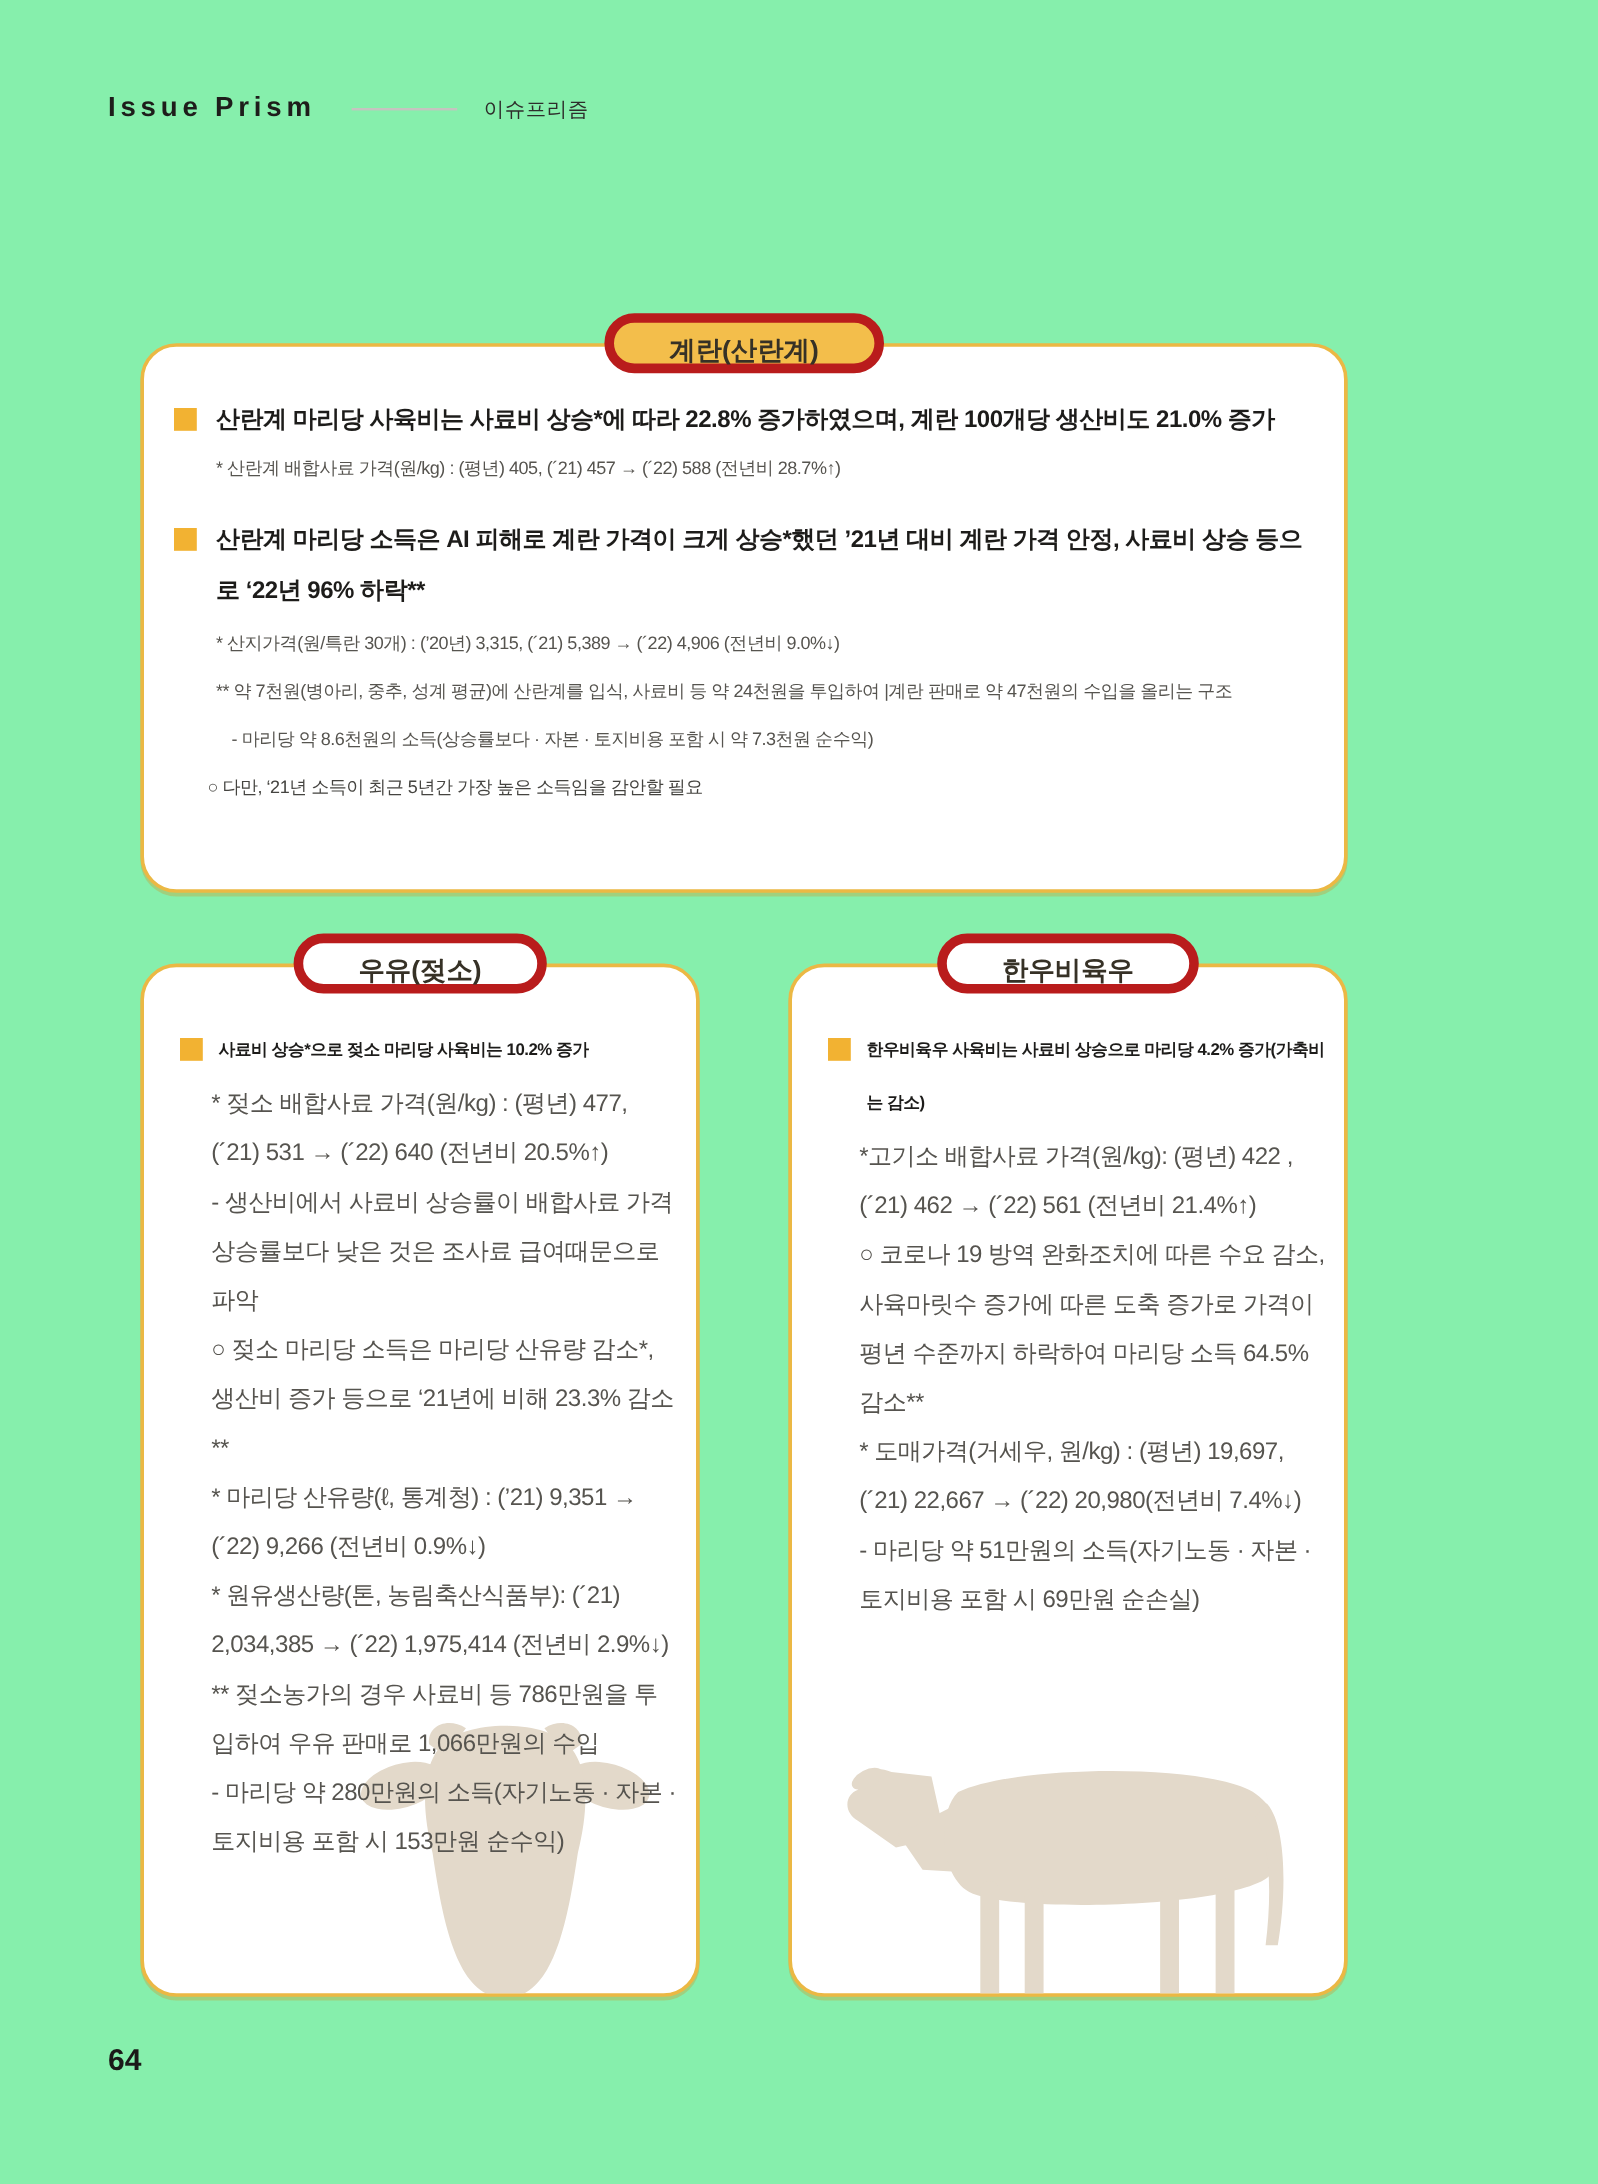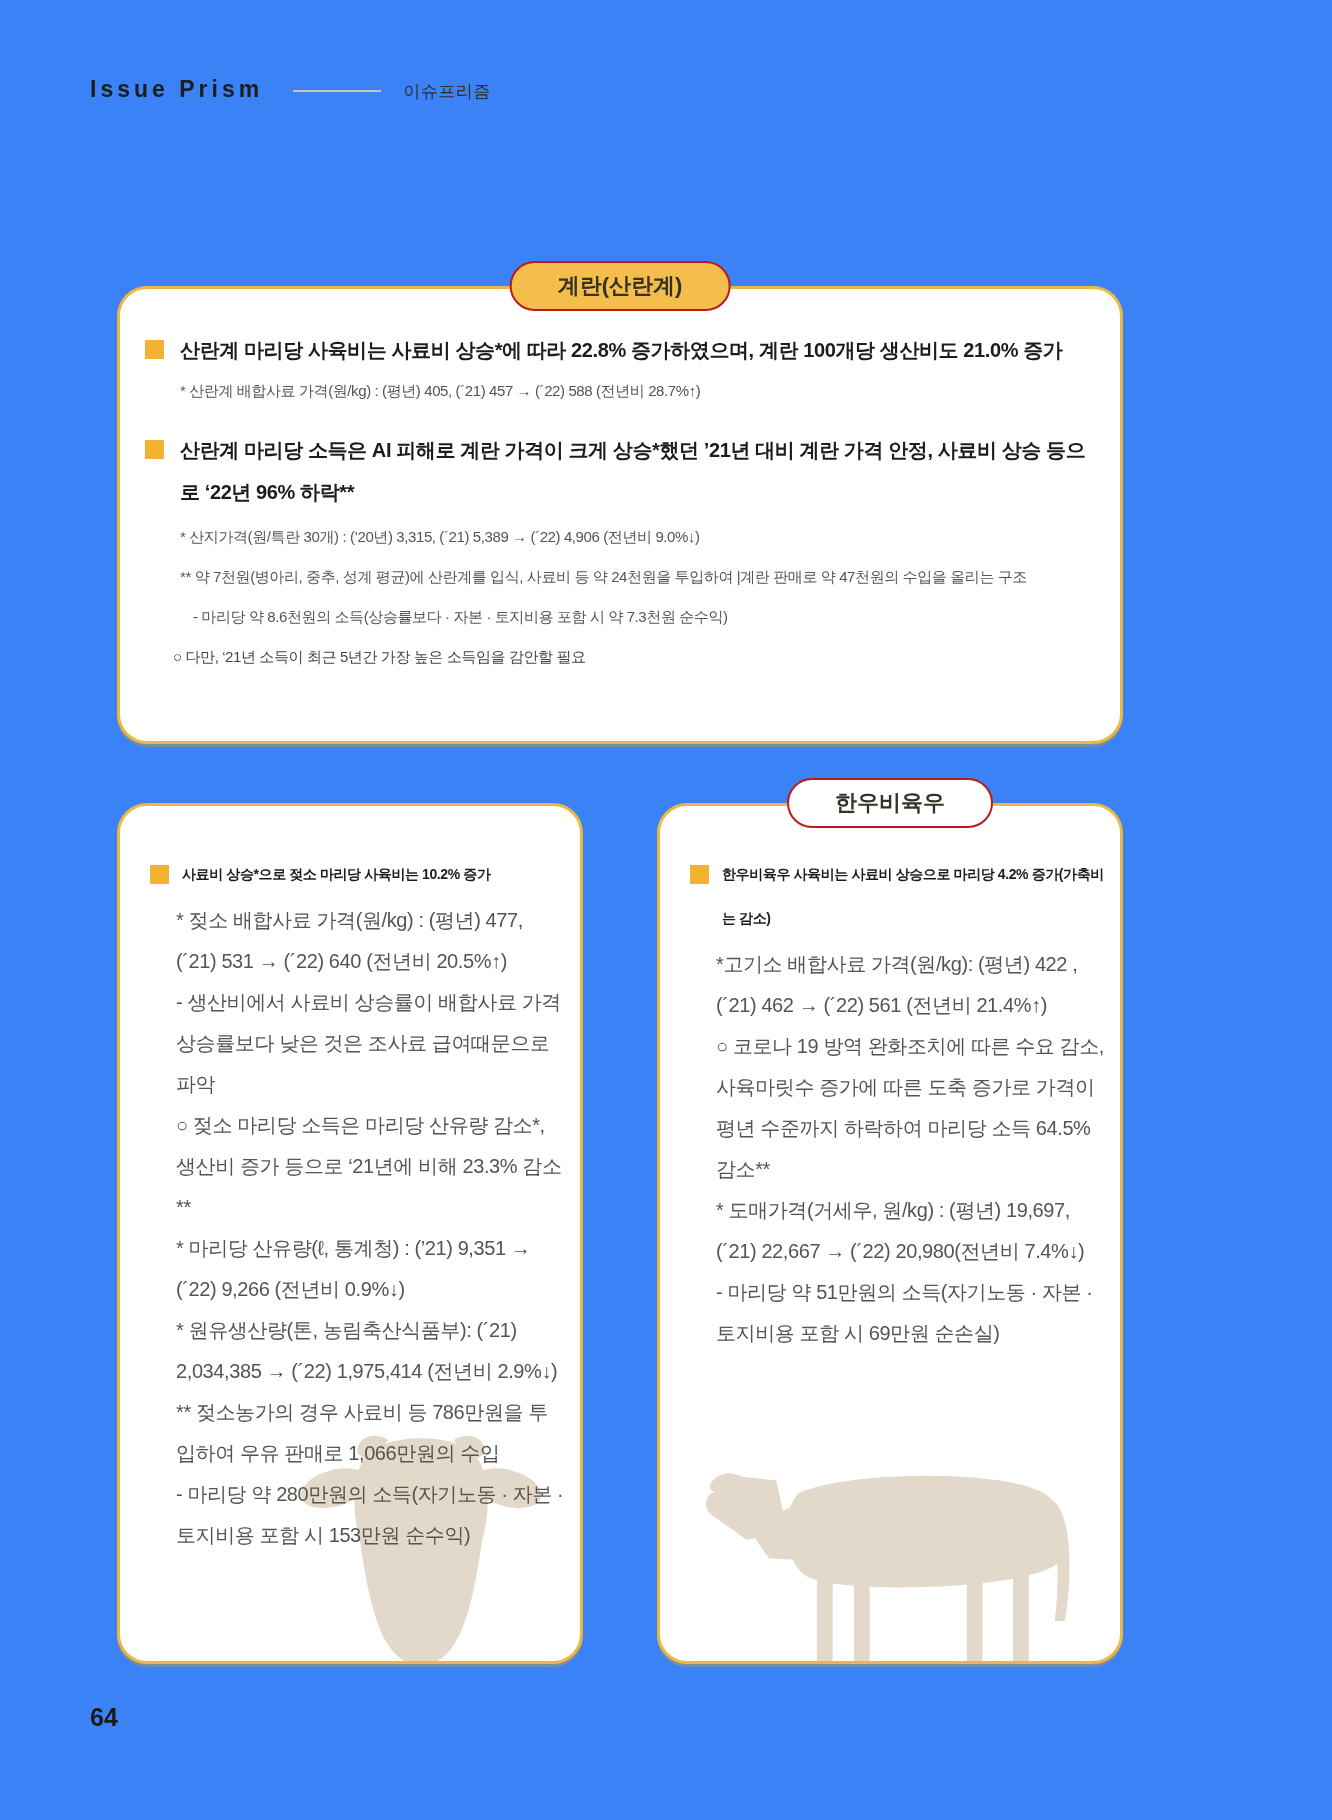--- a/index.html
+++ b/index.html
@@ -1,34 +1,34 @@
 <!DOCTYPE html>
 <html><head>
 <meta charset="utf-8">
 <style>
   html,body{margin:0;padding:0;}
   body{background:#e8e7e4;font-family:"Liberation Sans","DejaVu Sans",sans-serif;}
-  .page{position:relative;width:1332px;height:1820px;background:#3b82f6;overflow:hidden;margin:0 auto;}
+  .page{position:relative;width:1332px;height:1820px;background:#86efac;overflow:hidden;margin:0 auto;}
 
   
   .hdr{position:absolute;left:90px;top:76px;white-space:nowrap;}
   .brand{font-size:23px;font-weight:700;letter-spacing:4px;color:#1e1d1b;}
   .rule{display:inline-block;width:88px;height:2px;background:#c6c4c0;margin:0 22px 5px 30px;}
   .brandkr{font-size:17px;color:#2e2d2b;letter-spacing:0.5px;}
   .title{position:absolute;left:90px;top:140px;margin:0;font-size:28px;font-weight:800;color:#171614;letter-spacing:-0.5px;}
 
   
   .bx{position:absolute;background:#ffffff;border:3px solid #EBB844;border-radius:30px;
       box-shadow:0 3px 0 rgba(203,158,52,0.38);}
   .bx1{left:117px;top:286px;width:1000px;height:452px;}
   .bx2{left:117px;top:803px;width:460px;height:855px;}
   .bx3{left:657px;top:803px;width:460px;height:855px;}
 
   .pill{position:absolute;top:-28px;left:50%;transform:translateX(-50%);height:50px;line-height:46px;
-        padding:0 46px;border-radius:27px;border:2px solid #b91c1c;background:#ffffff;
+        padding:0 46px;border-radius:27px;border:8px solid #b91c1c;background:#ffffff;
         font-weight:700;font-size:22px;color:#363126;white-space:nowrap;z-index:3;box-sizing:border-box;}
   .pill-solid{background:#F3BE4B;}
 
   .clip{position:absolute;inset:0;border-radius:26px;overflow:hidden;z-index:0;}
   .body{position:relative;z-index:1;}
 
   .bx1 .body{padding:40px 26px 0 25px;}
   .bx2 .body,.bx3 .body{padding:46px 16px 0 30px;}
 
   .row{display:flex;align-items:flex-start;}
@@ -83,20 +83,21 @@
         <p class="bt">산란계 마리당 소득은 AI 피해로 계란 가격이 크게 상승*했던 ’21년 대비 계란 가격 안정, 사료비 상승 등으로 ‘22년 96% 하락**</p>
       </div>
       <p class="note mtC">* 산지가격(원/특란 30개) : (’20년) 3,315, (´21) 5,389 → (´22) 4,906 (전년비 9.0%↓)</p>
       <p class="note hang2">** 약 7천원(병아리, 중추, 성계 평균)에 산란계를 입식, 사료비 등 약 24천원을 투입하여 |계란 판매로 약 47천원의 수입을 올리는 구조</p>
       <p class="note dash">- 마리당 약 8.6천원의 소득(상승률보다 · 자본 · 토지비용 포함 시 약 7.3천원 순수익)</p>
       <p class="note circ">○ 다만, ‘21년 소득이 최근 5년간 가장 높은 소득임을 감안할 필요</p>
     </div>
   </section>
 
   <section class="bx bx2">
+    <div class="pill">우유(젖소)</div>
     <div class="clip">
       <svg class="cow cow-milk" viewBox="0 0 260 270" xmlns="http://www.w3.org/2000/svg">
         <g fill="#E3D9CA">
           <ellipse cx="40" cy="78" rx="36" ry="19" transform="rotate(-16 40 78)"></ellipse>
           <ellipse cx="220" cy="78" rx="36" ry="19" transform="rotate(16 220 78)"></ellipse>
           <path d="M96,28 C80,18 62,26 64,42 L78,52 Z"></path>
           <path d="M164,28 C180,18 198,26 196,42 L182,52 Z"></path>
           <path d="M74,44 C94,20 166,20 186,44 C202,62 203,96 193,136 C184,196 172,262 130,262 C88,262 76,196 67,136 C57,96 58,62 74,44 Z"></path>
         </g>
       </svg>

